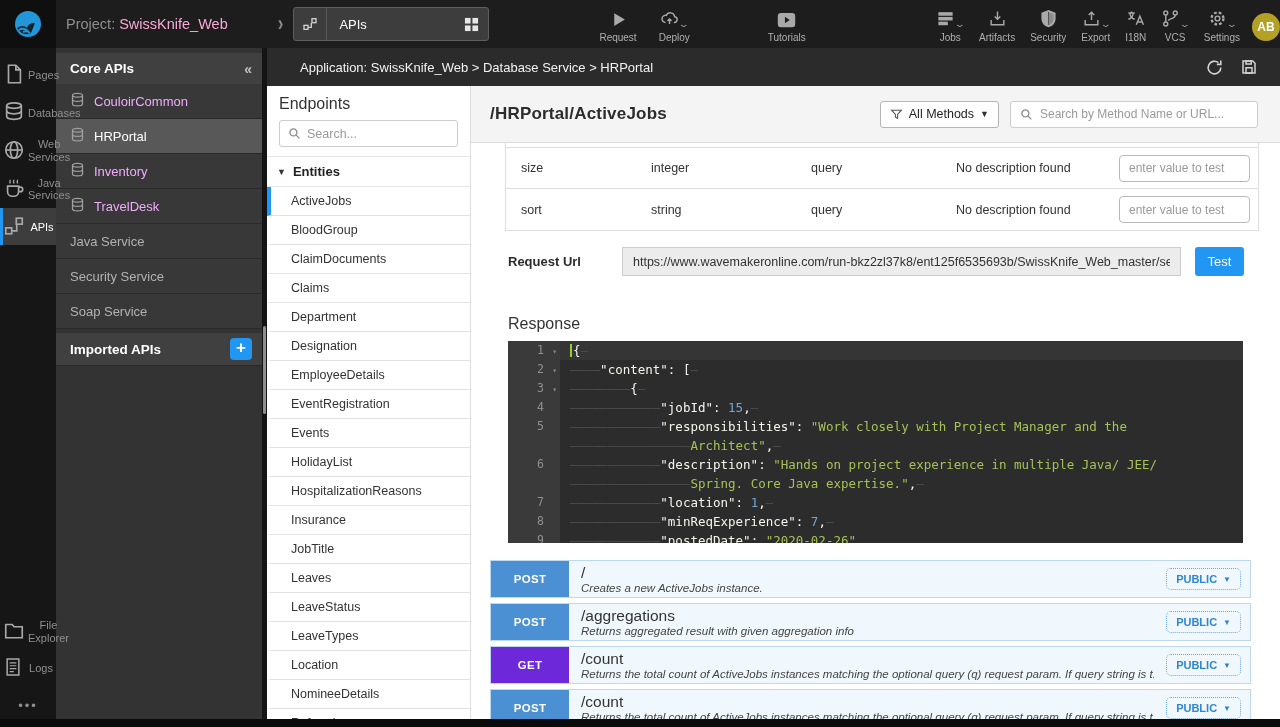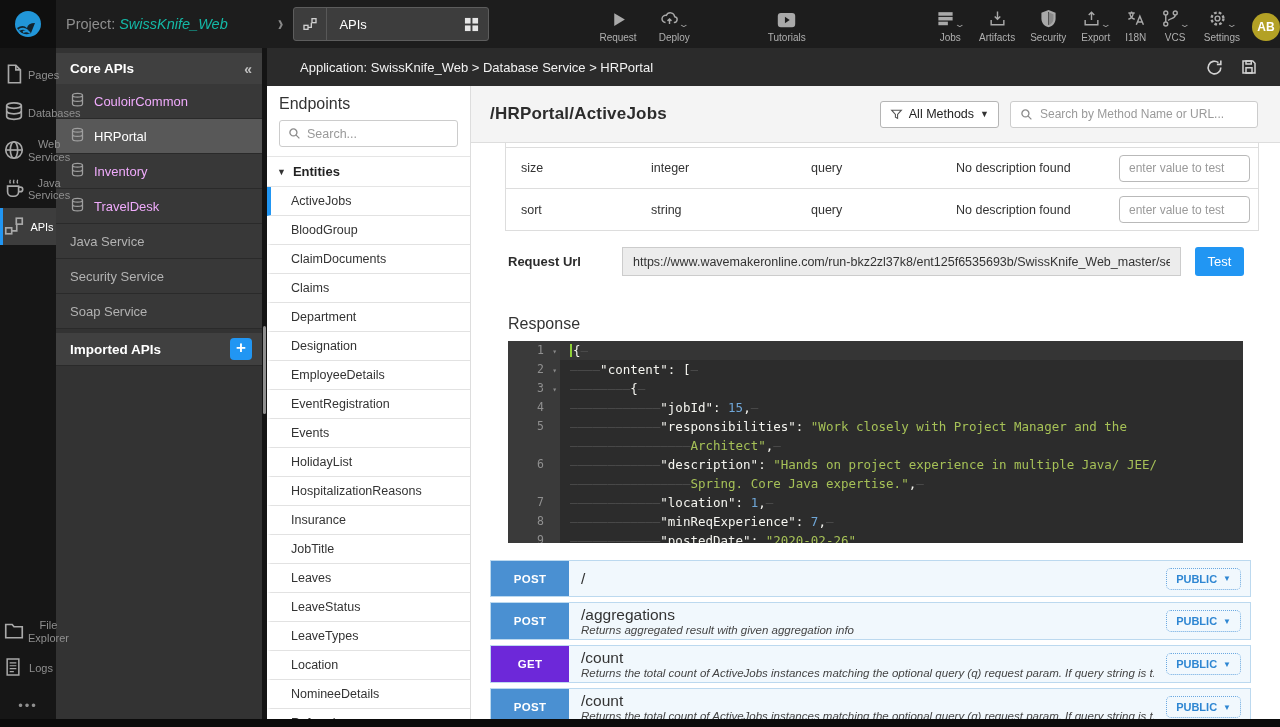--- a/index.html
+++ b/index.html
@@ -4,21 +4,21 @@
 <style>
   * { margin:0; padding:0; box-sizing:border-box; }
   body { background:#e8e8e8; font-family:"Liberation Sans", sans-serif; }
   .app { position:relative; width:1280px; height:727px; background:#fff; overflow:hidden; }
 
   
   .topbar { position:absolute; top:0; left:0; right:0; height:48px; background:#1d1d1d; display:flex; align-items:center; z-index:7; }
   .logo-box { width:56px; height:48px; background:#0f0f0f; display:flex; align-items:center; justify-content:center; flex:none; }
   .project { margin-left:10px; font-size:14.5px; white-space:nowrap; }
   .project .p-label { color:#8f8f8f; }
-  .project .p-name { color:#14b8a6;font-style:italic; }
+  .project .p-name { color:#f9a8d4; }
   .top-chevron { margin-left:50px; color:#8a8a8a; font-size:17px; font-weight:bold; transform:scaleY(1.35); }
   .top-tab { margin-left:10px; width:196px; height:34px; background:#3d3d3d; border:1px solid #5d5d5d; border-radius:3px; display:flex; align-items:center; }
   .tab-icon-seg { width:33px; height:100%; border-right:1px solid #585858; display:flex; align-items:center; justify-content:center; }
   .tab-label { flex:1; padding-left:12px; color:#fff; font-size:13px; }
   .tab-grid { width:34px; display:flex; align-items:center; justify-content:center; }
   .tb-group { display:flex; align-items:flex-start; }
   #topbar-left-actions { margin-left:110px; gap:22px; }
   #topbar-right-actions { margin-left:auto; gap:15px; margin-right:12px; }
   .tb-item { display:flex; flex-direction:column; align-items:center; gap:2px; color:#b0b0b0; font-size:10px; cursor:pointer; padding-top:4px; }
   .tb-icontop { display:flex; align-items:flex-end; gap:1px; height:20px; }
@@ -514,20 +514,21 @@
           <span class="ln">9</span>
           <span class="code-content"><span class="tk-ws">––––––––––––</span><span class="tk-key">"postedDate"</span><span class="tk-p">: </span><span class="tk-str">"2020-02-26"</span></span>
         </div>
       </div>
 
     <div class="cards" id="method-cards">
         <div class="card">
           <span class="card-badge" style="background: rgb(74, 144, 210);">POST</span>
           <div class="card-main">
             <div class="card-path">/</div>
+            <div class="card-desc">Creates a new ActiveJobs instance.</div>
           </div>
           <span class="card-visibility">
             <span>PUBLIC</span>
             <span class="vis-caret">▼</span>
           </span>
         </div>
         <div class="card">
           <span class="card-badge" style="background: rgb(74, 144, 210);">POST</span>
           <div class="card-main">
             <div class="card-path">/aggregations</div>

